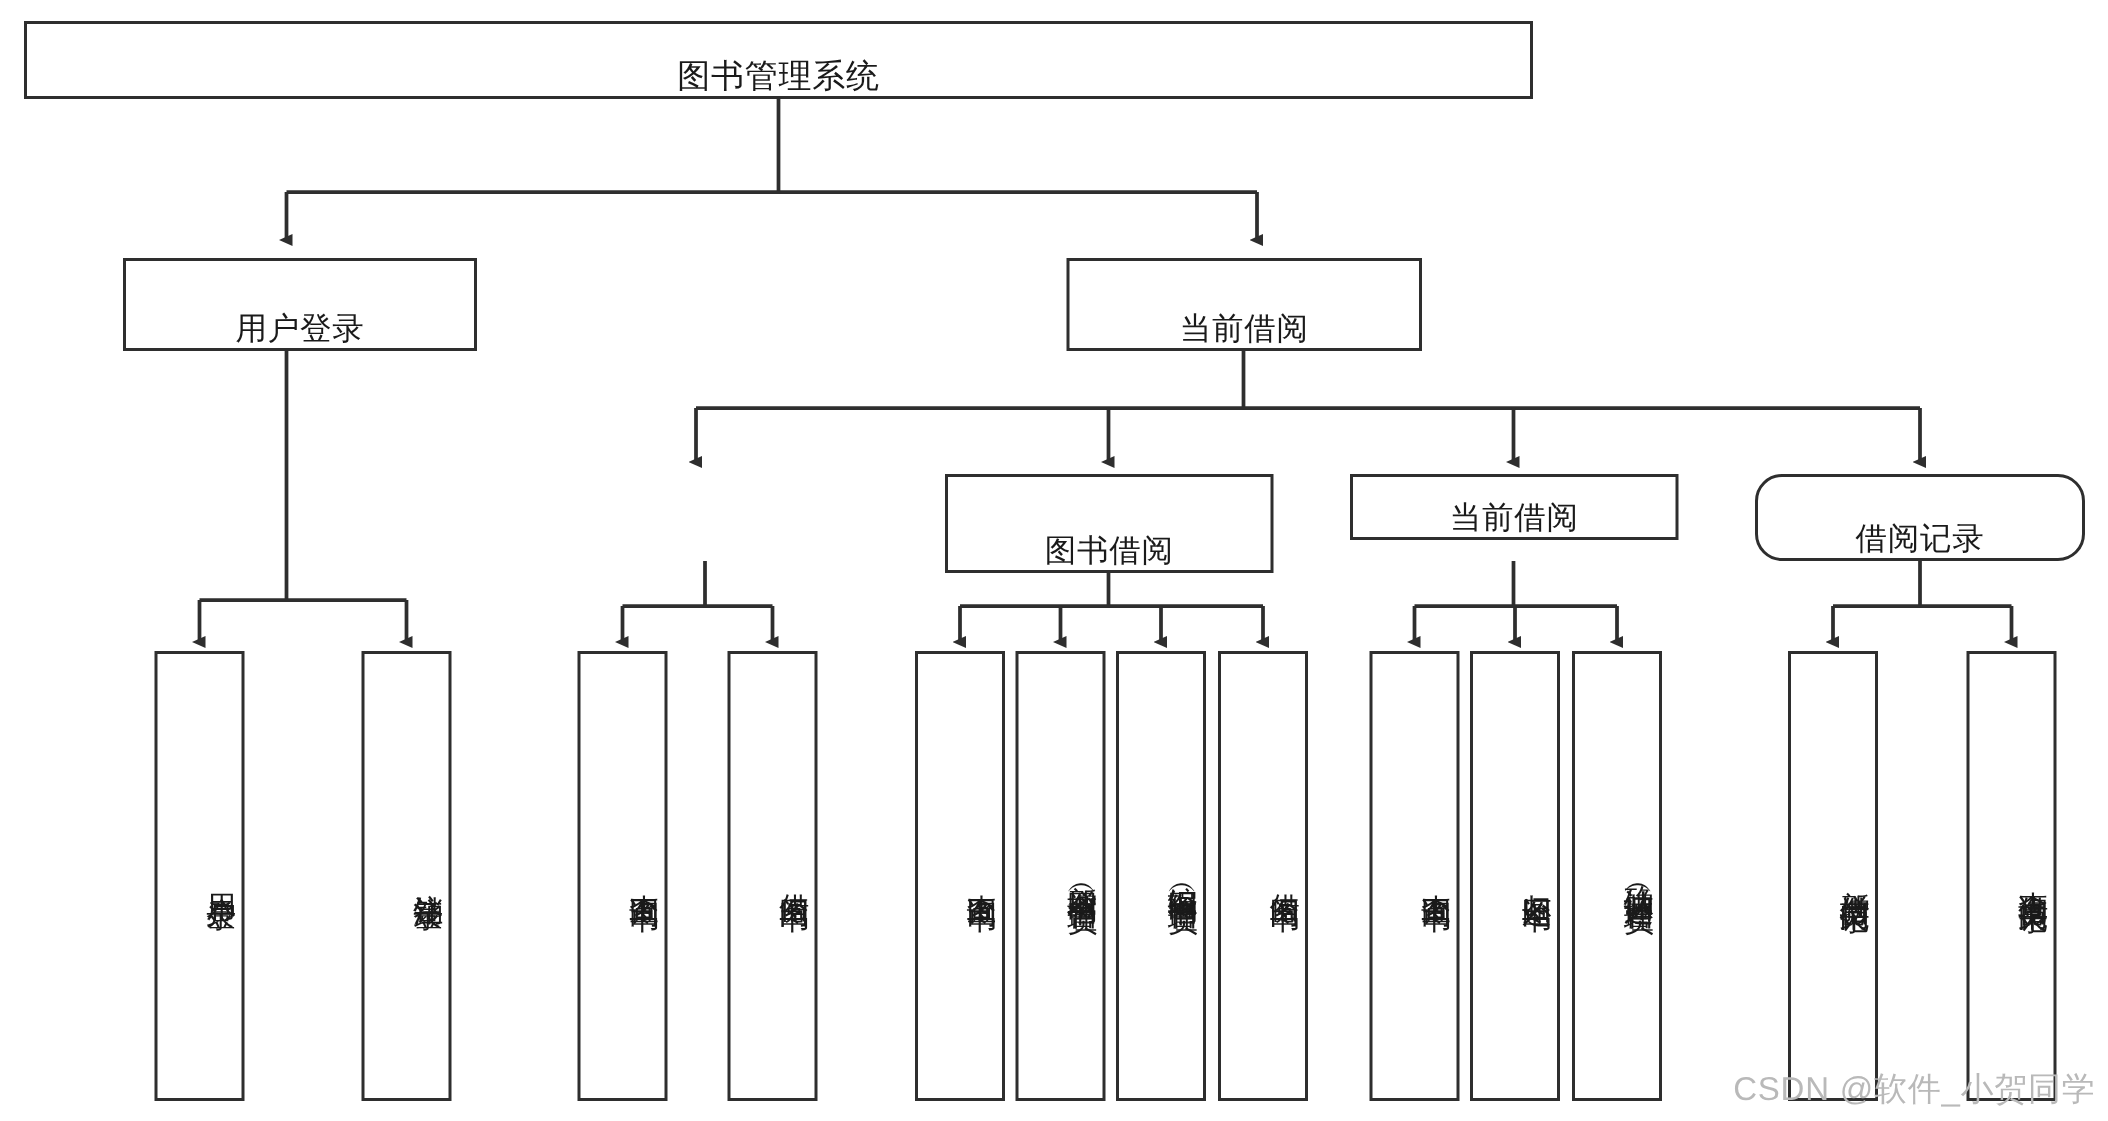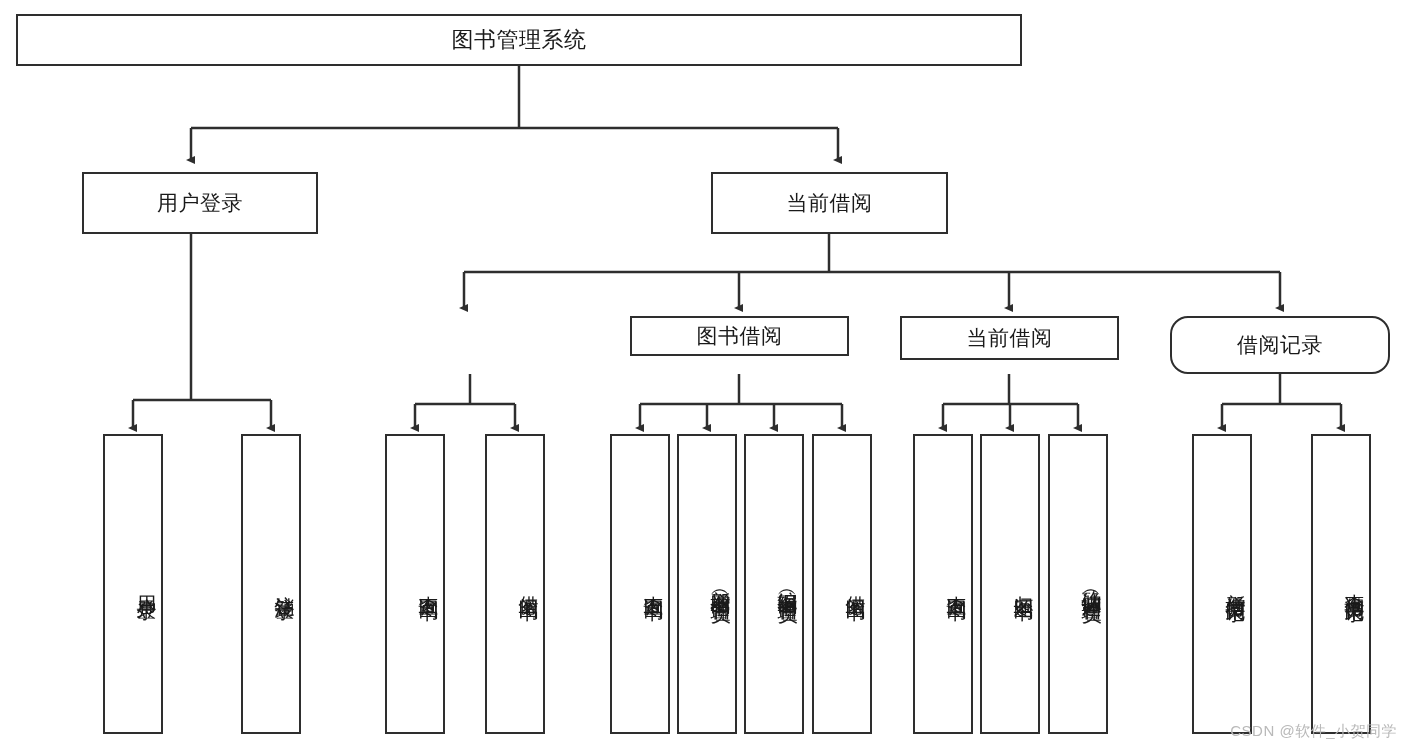--- a/index.html
+++ b/index.html
@@ -22,21 +22,21 @@
     width: 1405px;
     height: 747px;
     pointer-events: none;
   }
   .node {
     position: absolute;
     box-sizing: border-box;
     border: 2px solid #2e2e2e;
     background: #ffffff;
     display: flex;
-    align-items: center;
+    align-items: flex-end;
     justify-content: center;
     color: #1a1a1a;
   }
   .node.horiz {
     font-size: 21px;
     letter-spacing: 0.5px;
     line-height: 1.2;
   }
   .node.root {
     font-size: 22px;
@@ -54,21 +54,21 @@
   .node.vert .vtext {
     writing-mode: vertical-rl;
     text-orientation: upright;
     display: block;
     white-space: nowrap;
   }
   .watermark {
     position: absolute;
     right: 8px;
     bottom: 6px;
-    font-size: 15px;
+    font-size: 22px;
     color: #b9b9b9;
     letter-spacing: 0.5px;
     white-space: nowrap;
   }
 </style>
 </head>
 <body>
 
 <div id="canvas">
 
@@ -126,21 +126,21 @@
     <span>图书管理系统</span>
   </div>
 
   <div class="node horiz" style="left:82px; top:172px; width:236px; height:62px;">
     <span>用户登录</span>
   </div>
   <div class="node horiz" style="left:711px; top:172px; width:237px; height:62px;">
     <span>当前借阅</span>
   </div>
 
-  <div class="node horiz" style="left:630px; top:316px; width:219px; height:40px;">
+  <div class="node horiz" style="left:630px; top:316px; width:219px; height:66px;">
     <span>图书借阅</span>
   </div>
   <div class="node horiz" style="left:900px; top:316px; width:219px; height:44px;">
     <span>当前借阅</span>
   </div>
   <div class="node horiz" style="left:1170px; top:316px; width:220px; height:58px;border-radius:18px;">
     <span>借阅记录</span>
   </div>
 
   <div class="node vert" style="left:103px; top:434px; width:60px; height:300px;">

